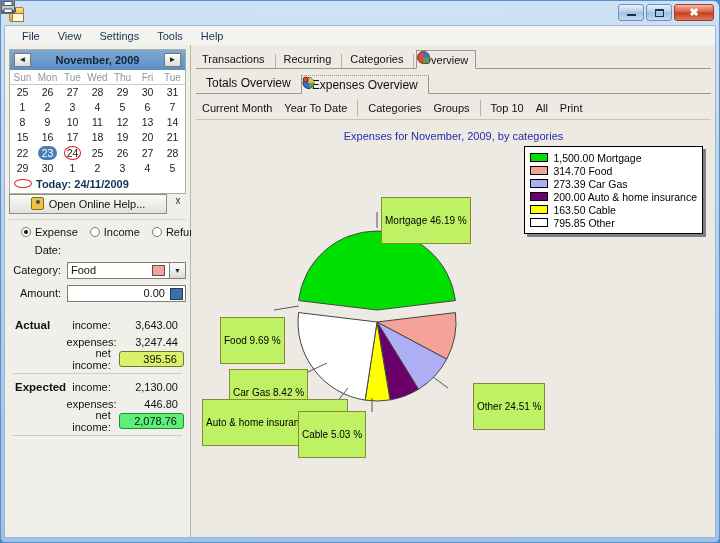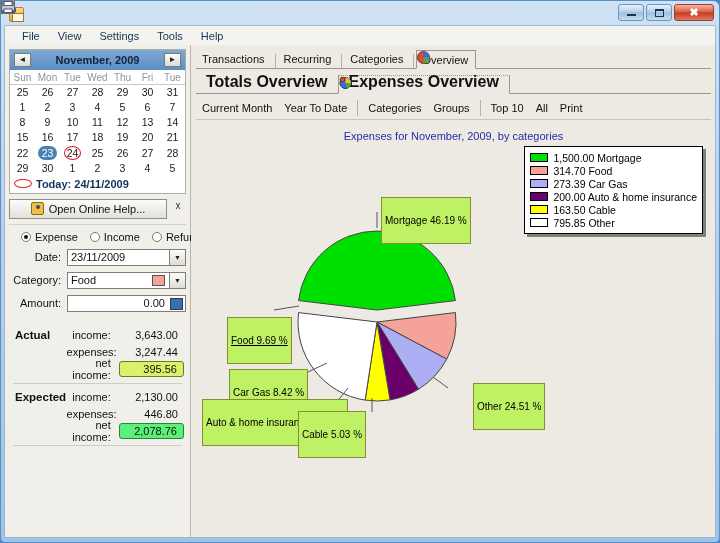--- a/index.html
+++ b/index.html
@@ -108,21 +108,21 @@
     display:inline-block;min-width:16px;
     border:1.6px solid #e02020;border-radius:50%;padding:0 2px;
   }
   .today-row {
     display:flex;align-items:center;gap:4px;padding:2px 0 1px 4px;
     font-weight:bold;font-size:11px;color:#13325a;
   }
   .today-ellipse{
     width:18px;height:9px;border:1.7px solid #e02020;border-radius:50%;flex:none;
   }
-  .help-row { display:flex; align-items:stretch; gap:3px; margin-top:5px; }
+  .help-row { display:flex; align-items:stretch; gap:3px; }
   .help-btn {
     flex:1; height:20px; background:linear-gradient(180deg,#fbfbfa,#e2e1da);
     border:1px solid #8e8d84; display:flex;align-items:center;justify-content:center;
     gap:5px; font-size:11px; color:#111;
   }
   .help-ico{width:13px;height:13px;background:#f0c040;border:1px solid #8a6a13;border-radius:2px;position:relative;}
   .help-ico:after{content:"";position:absolute;left:4px;top:2px;width:4px;height:4px;border-radius:50%;background:#2b4d8a;}
   .x-btn { width:16px; display:flex;align-items:flex-start;justify-content:center;
            font-size:10px;color:#333;padding-top:1px;}
   .formarea { background:#f0efe9; border-top:1px solid #d3d1c8; margin-top:5px; padding-top:6px;}
@@ -184,22 +184,22 @@
     padding:2px 7px 2px 5px; font-size:11px; color:#111;
     border:1px solid transparent; border-bottom:none; height:19px;
   }
   .tab.active {
     background:#eceae3; border-color:#9a988e; position:relative; top:1px;
     border-bottom:1px solid #eceae3;
   }
   .vsep { width:1px; height:14px; background:#b5b3a9; margin:0 2px; }
   .tabstrip2 { display:flex; align-items:flex-end; height:20px; margin-top:5px; border-bottom:1px solid #9a988e;}
   .tab2 {
-    display:flex;align-items:flex-end;gap:5px;
-    padding:2px 10px; font-size:16px;color:#111;height:19px;font-weight:bold;
+    display:flex;align-items:flex-start;gap:5px;
+    padding:2px 10px; font-size:12px;color:#111;height:19px;
   }
   .tab2.active{ background:#eceae3;border:1px solid #9a988e;border-bottom:1px solid #eceae3;
     position:relative;top:1px; border-style:dotted solid solid solid; }
   .toolbar {
     display:flex;align-items:center;height:22px;margin-top:4px;
     border-bottom:1px solid #c6c4bb; padding-bottom:2px;
   }
   .tbtn { display:flex;align-items:center;gap:3px;padding:2px 6px;font-size:11px;color:#111;}
   .tsep { width:1px;height:16px;background:#b5b3a9;margin:0 4px;}
 
@@ -353,24 +353,20 @@
             <span>Income</span>
           </label>
           <label class="radio">
             <span class="rdot"></span>
             <span>Refund</span>
           </label>
         </div>
 
         <div class="frow">
           <div class="flabel">Date:</div>
-          <div class="fctl">
-            <div class="inp">23/11/2009</div>
-            <div class="combo-arrow">▼</div>
-          </div>
         </div>
 
         <div class="frow">
           <div class="flabel">Category:</div>
           <div class="fctl">
             <div class="inp">
               <span>Food</span>
               <span class="swatch" id="cat-swatch" style="background: rgb(245, 163, 153);"></span>
             </div>
             <div class="combo-arrow">▼</div>
@@ -595,21 +591,21 @@
             <span class="leg-sw" id="sw4" style="background: rgb(255, 255, 0);"></span>
             <span>163.50 Cable</span>
           </div>
           <div class="leg-row">
             <span class="leg-sw" id="sw5" style="background: rgb(255, 255, 255);"></span>
             <span>795.85 Other</span>
           </div>
         </div>
 
         <div class="callout" style="left:185px; top:77px;">Mortgage 46.19 %</div>
-        <div class="callout" style="left:31px;  top:197px;text-decoration:underline;">Food 9.69 %</div>
+        <div class="callout" style="left:24px;  top:197px;">Food 9.69 %</div>
         <div class="callout" style="left:33px;  top:249px;">Car Gas 8.42 %</div>
         <div class="callout" style="left:6px;   top:279px;">Auto &amp; home insurance 6.16 %</div>
         <div class="callout" style="left:102px; top:291px;">Cable 5.03 %</div>
         <div class="callout" style="left:237px; top:263px;margin-left:40px;">Other 24.51 %</div>
       </div>
     </div>
   </div>
 </div>
 
 </body></html>

